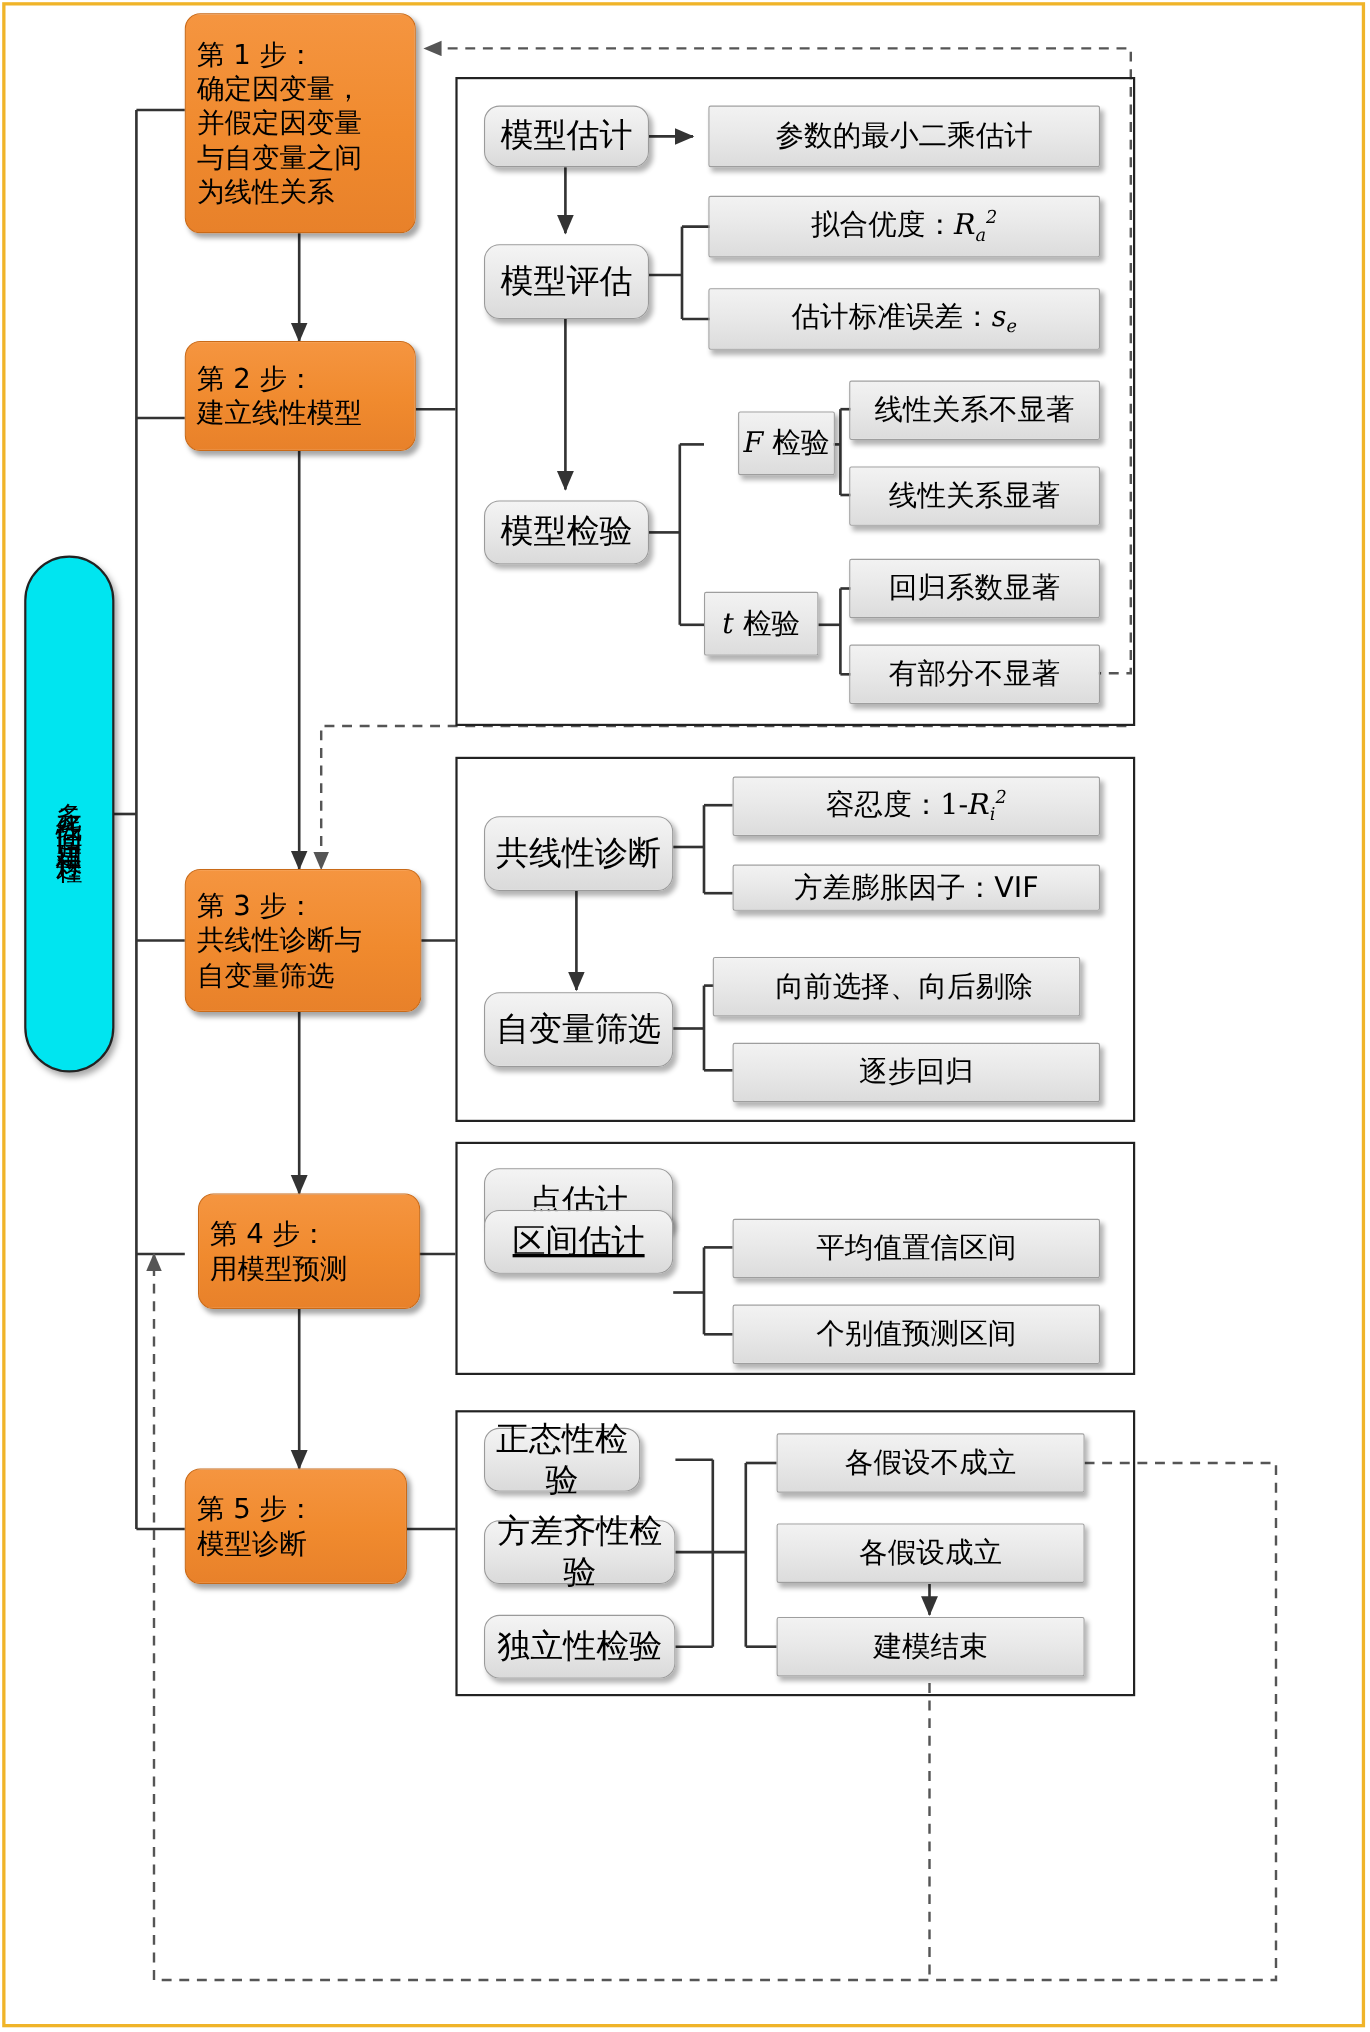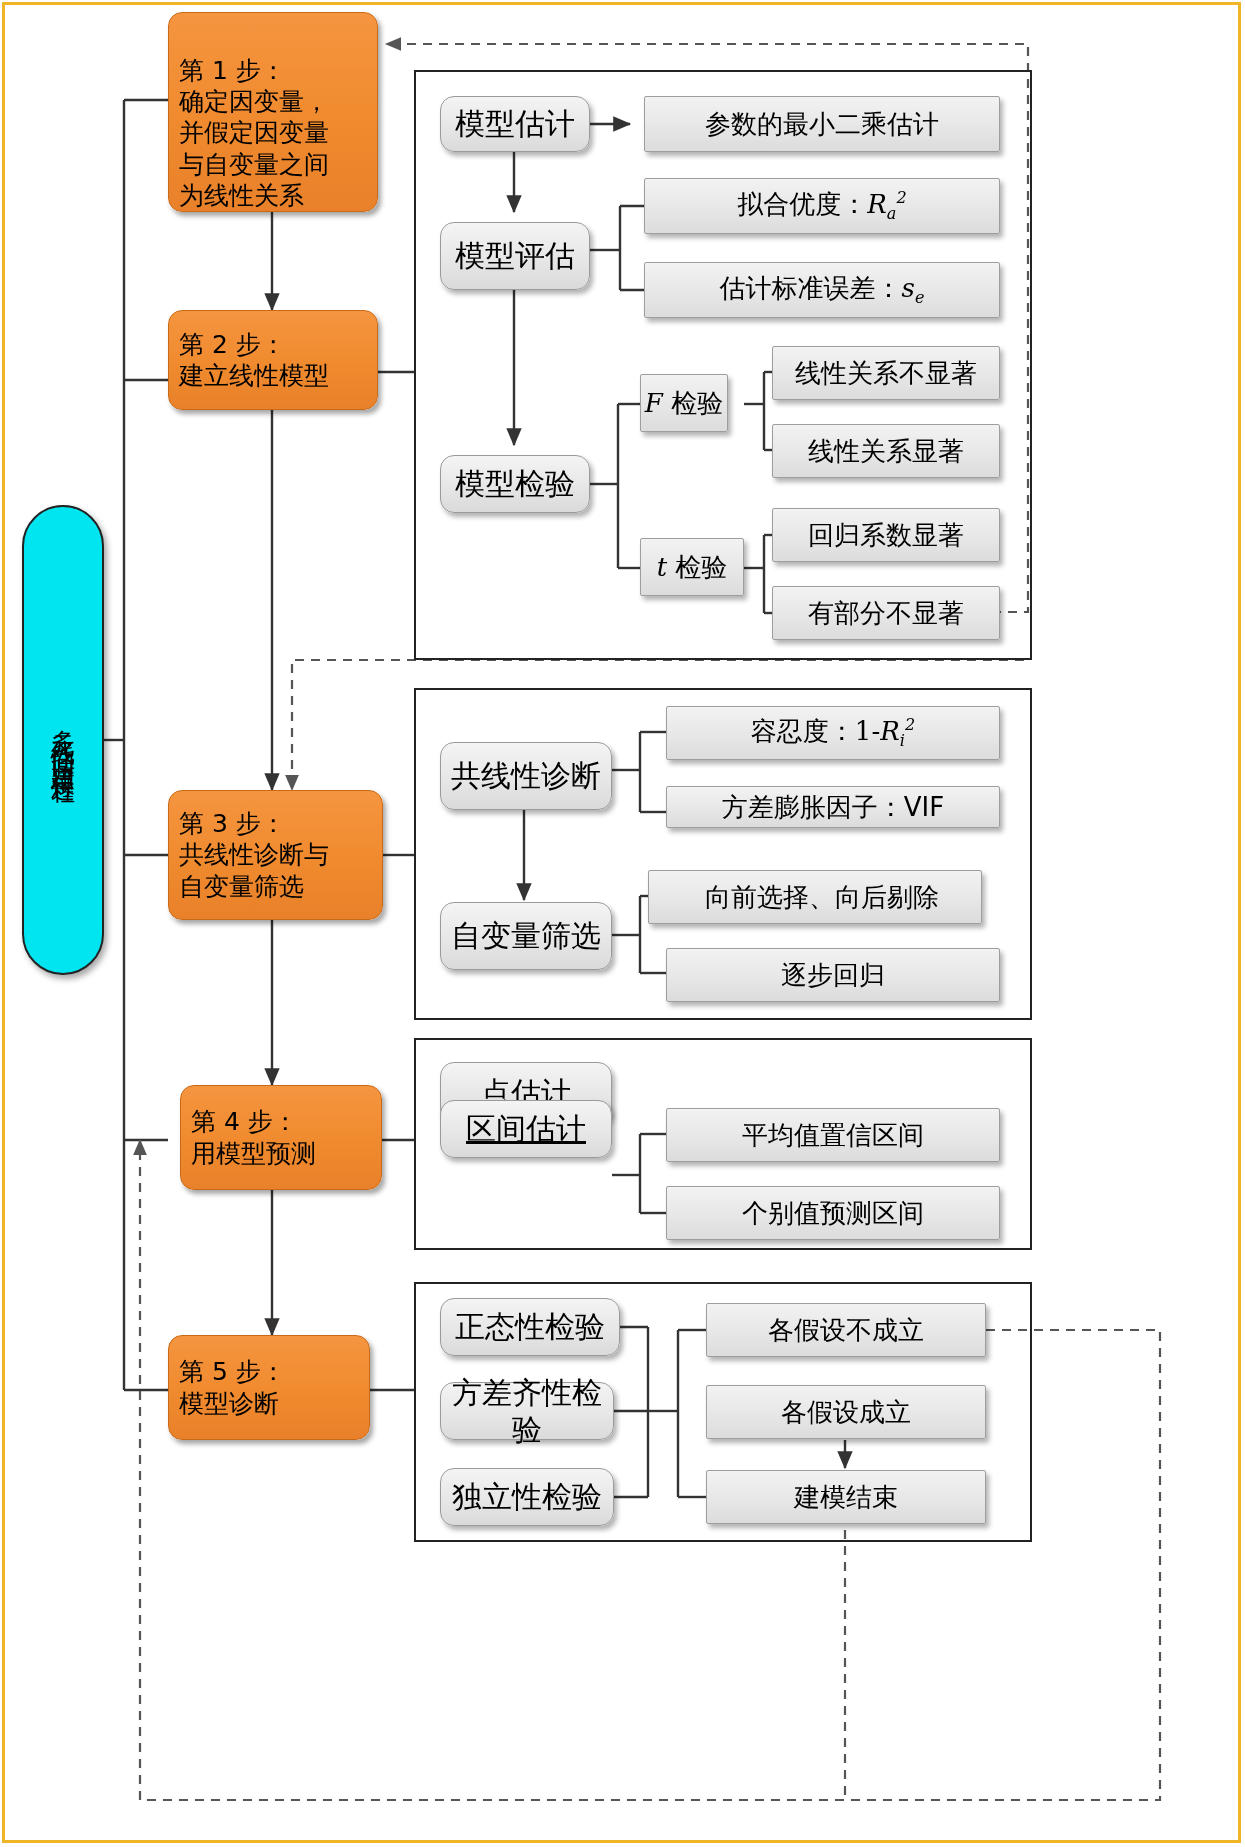--- a/index.html
+++ b/index.html
@@ -166,21 +166,21 @@
       <path d="M986,1330 L1160,1330 L1160,1800 L140,1800 L140,1140" marker-end="url(#arrowd)"></path>
 
       <path d="M845,1530 L845,1800"></path>
     </g>
   </svg>
 
   <div class="node cyan" style="left:22px;top:505px;width:82px;height:470px;">
     <span class="vtxt">多元线性回归建模过程</span>
   </div>
 
-  <div class="node orange" style="left:168px;top:12px;width:210px;height:200px;align-items:flex-end;">
+  <div class="node orange" style="left:168px;top:12px;width:210px;height:200px;">
     <div class="txt">
       <div>第 1 步：</div>
       <div>确定因变量，</div>
       <div>并假定因变量</div>
       <div>与自变量之间</div>
       <div>为线性关系</div>
     </div>
   </div>
 
   <div class="node orange" style="left:168px;top:310px;width:210px;height:100px;">
@@ -217,21 +217,21 @@
   <div class="node grey-round" style="left:440px;top:96px;width:150px;height:56px;">
     <span>模型估计</span>
   </div>
   <div class="node grey-round" style="left:440px;top:222px;width:150px;height:68px;">
     <span>模型评估</span>
   </div>
   <div class="node grey-round" style="left:440px;top:455px;width:150px;height:58px;">
     <span>模型检验</span>
   </div>
 
-  <div class="node grey-rect" style="left:640px;top:374px;width:88px;height:58px;justify-content:center;">
+  <div class="node grey-rect" style="left:671px;top:374px;width:88px;height:58px;justify-content:center;">
     <span>
       <span class="mathi">F</span><span> 检验</span>
     </span>
   </div>
   <div class="node grey-rect" style="left:640px;top:538px;width:104px;height:58px;">
     <span>
       <span class="mathi">t</span><span> 检验</span>
     </span>
   </div>
 
@@ -299,21 +299,21 @@
 
   <div class="node grey-rect" style="left:666px;top:1108px;width:334px;height:54px;">
     <span>平均值置信区间</span>
   </div>
   <div class="node grey-rect" style="left:666px;top:1186px;width:334px;height:54px;">
     <span>个别值预测区间</span>
   </div>
 
   <div class="grouping-box" style="left:414px;top:1282px;width:618px;height:260px;"></div>
 
-  <div class="node grey-round" style="left:440px;top:1298px;width:180px;height:58px;">
+  <div class="node grey-round" style="left:440px;top:1298px;width:142px;height:58px;">
     <span>正态性检验</span>
   </div>
   <div class="node grey-round" style="left:440px;top:1382px;width:174px;height:58px;">
     <span>方差齐性检验</span>
   </div>
   <div class="node grey-round" style="left:440px;top:1468px;width:174px;height:58px;">
     <span>独立性检验</span>
   </div>
 
   <div class="node grey-rect" style="left:706px;top:1303px;width:280px;height:54px;">

